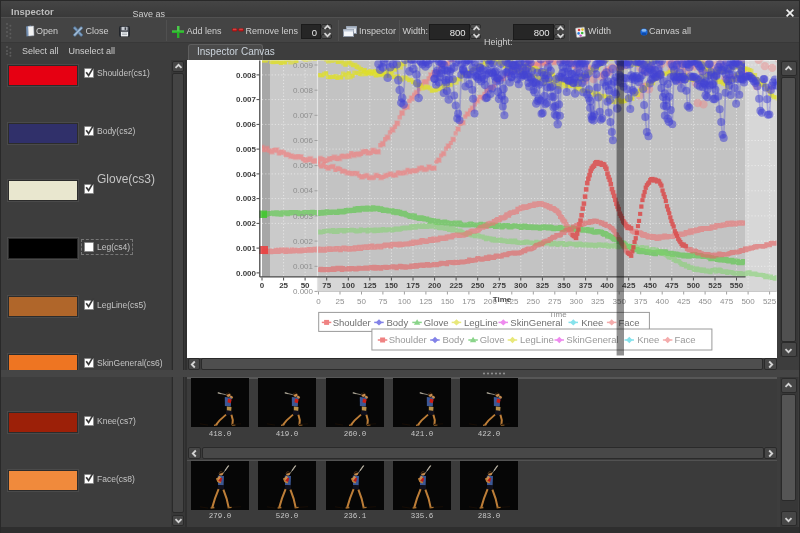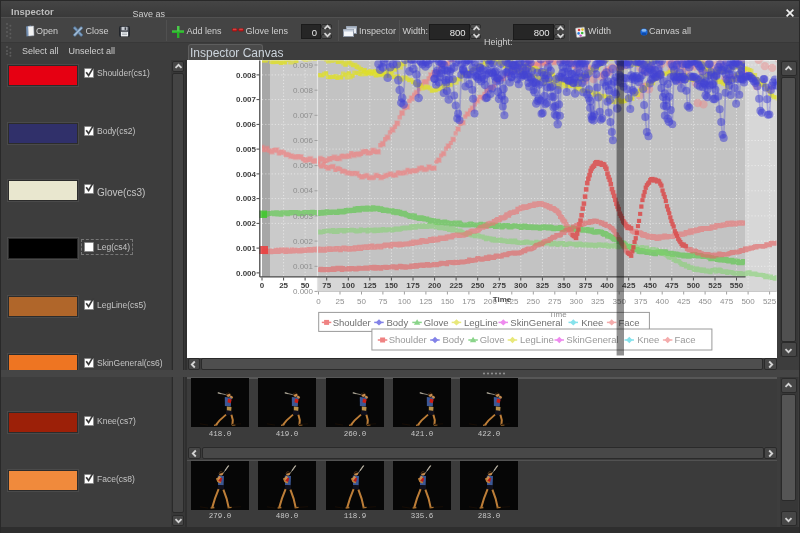--- a/index.html
+++ b/index.html
@@ -41,21 +41,21 @@
 <svg style="position:absolute;left:171.5px;top:25.5px" width="12" height="12" viewBox="0 0 12 12">
     <path d="M5 0h2.4v4.6H12v2.4H7.4V12H5V7H0V4.6h5z" fill="#27b427"></path>
     <path d="M5 0h2.4v4.6H12v1H0v-1h5z" fill="#52d052" opacity="0.8"></path>
   </svg>
 <div class="tb1" style="left:186.5px;top:26.2px">Add lens</div>
 <svg style="position:absolute;left:231.5px;top:27.5px" width="12" height="4" viewBox="0 0 12 4">
     <rect x="0" y="0.4" width="5.2" height="2.8" rx="1.2" fill="#c41c1c" stroke="#801010" stroke-width="0.5"></rect>
     <rect x="6.4" y="0.4" width="5.2" height="2.8" rx="1.2" fill="#c41c1c" stroke="#801010" stroke-width="0.5"></rect>
     <path d="M1 1.2h3.4M7.4 1.2h3.4" stroke="#ee6a6a" stroke-width="0.7"></path>
   </svg>
-<div class="tb1" style="left:245.5px;top:26.2px">Glove lens</div>
+<div class="tb1" style="left:245.5px;top:26.2px">Remove lens</div>
 <div class="abs" style="left:301px;top:23.5px;width:20px;height:15.5px;background:#262626;border:1px solid #1b1b1b"></div>
 <div class="abs" style="left:301px;top:26.5px;width:16px;text-align:right;font-size:9.5px;color:#e8e8e8">0</div>
 <div style="position:absolute;left:321px;top:23.5px;width:13px;height:15px">
     <div style="position:absolute;top:0;width:11px;height:5.0px;background:#4e4e4e;border:1px solid #2c2c2c;border-radius:2px"></div>
     <div style="position:absolute;bottom:0;width:11px;height:5.0px;background:#4e4e4e;border:1px solid #2c2c2c;border-radius:2px"></div>
     <svg style="position:absolute;left:2.2px;top:-0.4px" width="9" height="9" viewBox="0 0 9 9">
       <polyline points="1.5 5.8 4.5 2.8 7.5 5.8" fill="none" stroke="#d4d4d4" stroke-width="1.8"></polyline>
     </svg>
     <svg style="position:absolute;left:2.2px;top:6.6px" width="9" height="9" viewBox="0 0 9 9">
       <polyline points="1.5 3.2 4.5 6.2 7.5 3.2" fill="none" stroke="#d4d4d4" stroke-width="1.8"></polyline>
@@ -118,40 +118,40 @@
       <circle cx="5.4" cy="3.8" r="1"></circle>
       <circle cx="2" cy="6" r="1"></circle>
       <circle cx="5.4" cy="7.8" r="1"></circle>
       <circle cx="2" cy="9" r="1"></circle>
       <circle cx="5.4" cy="10.8" r="1"></circle>
     </g>
   </svg>
 <div class="tb1" style="left:22px;top:46px">Select all</div>
 <div class="tb1" style="left:68.5px;top:46px">Unselect all</div>
 <div class="abs" style="left:187.5px;top:43.5px;width:75px;height:16.5px;background:#4a4a4a;border:1px solid #5e5e5e;border-bottom:none;border-radius:3px 3px 0 0"></div>
-<div class="abs" style="left:190px;top:46px;font-size:12px;color:#ccd4dc">Inspector Canvas</div>
+<div class="abs" style="left:197px;top:46px;font-size:10px;color:#ccd4dc">Inspector Canvas</div>
 <div class="abs" style="left:1px;top:60px;width:169px;height:467px;background:#3d3d3d"></div>
 <div style="position:absolute;left:8px;top:64.5px;width:70px;height:21px;background:#e60012;border:1px solid #2c2c2c;box-shadow:0 0 0 1px #4a4a4a"></div>
 <div style="position:absolute;left:84.0px;top:68.0px;width:10px;height:10px;background:#fff;border:1px solid #8a8a8a;border-radius:1px"></div>
 <svg style="position:absolute;left:83.5px;top:65.5px" width="12" height="13" viewBox="0 0 12 13">
     <path d="M2.2 6.2 L4.6 9.4 L9.4 1.4" fill="none" stroke="#3a3a3a" stroke-width="1.7"></path>
   </svg>
 <div style="position:absolute;left:97px;top:68.3px;font-size:8.5px;color:#c4c4c4">Shoulder(cs1)</div>
 <div style="position:absolute;left:8px;top:122.5px;width:70px;height:21px;background:#30306a;border:1px solid #2c2c2c;box-shadow:0 0 0 1px #4a4a4a"></div>
 <div style="position:absolute;left:84.0px;top:126.0px;width:10px;height:10px;background:#fff;border:1px solid #8a8a8a;border-radius:1px"></div>
 <svg style="position:absolute;left:83.5px;top:123.5px" width="12" height="13" viewBox="0 0 12 13">
     <path d="M2.2 6.2 L4.6 9.4 L9.4 1.4" fill="none" stroke="#3a3a3a" stroke-width="1.7"></path>
   </svg>
 <div style="position:absolute;left:97px;top:126.2px;font-size:8.5px;color:#c4c4c4">Body(cs2)</div>
 <div style="position:absolute;left:8px;top:180.4px;width:70px;height:21px;background:#e9e7cf;border:1px solid #2c2c2c;box-shadow:0 0 0 1px #4a4a4a"></div>
 <div style="position:absolute;left:84.0px;top:183.9px;width:10px;height:10px;background:#fff;border:1px solid #8a8a8a;border-radius:1px"></div>
 <svg style="position:absolute;left:83.5px;top:181.4px" width="12" height="13" viewBox="0 0 12 13">
     <path d="M2.2 6.2 L4.6 9.4 L9.4 1.4" fill="none" stroke="#3a3a3a" stroke-width="1.7"></path>
   </svg>
-<div style="position:absolute;left:97px;top:187px;font-size:10px;color:#c4c4c4">Glove(cs3)</div>
+<div style="position:absolute;left:97px;top:172px;font-size:12px;color:#c4c4c4">Glove(cs3)</div>
 <div style="position:absolute;left:8px;top:238.4px;width:70px;height:21px;background:#000000;border:1px solid #2c2c2c;box-shadow:0 0 0 1px #4a4a4a"></div>
 <div style="position:absolute;left:84.0px;top:241.9px;width:10px;height:10px;background:#fff;border:1px solid #8a8a8a;border-radius:1px"></div>
 <div style="position:absolute;left:81px;top:238.9px;width:52px;height:16px;border:1px dashed #777"></div>
 <div style="position:absolute;left:97px;top:242.2px;font-size:8.5px;color:#c4c4c4">Leg(cs4)</div>
 <div style="position:absolute;left:8px;top:296.3px;width:70px;height:21px;background:#b0662a;border:1px solid #2c2c2c;box-shadow:0 0 0 1px #4a4a4a"></div>
 <div style="position:absolute;left:84.0px;top:299.8px;width:10px;height:10px;background:#fff;border:1px solid #8a8a8a;border-radius:1px"></div>
 <svg style="position:absolute;left:83.5px;top:297.3px" width="12" height="13" viewBox="0 0 12 13">
     <path d="M2.2 6.2 L4.6 9.4 L9.4 1.4" fill="none" stroke="#3a3a3a" stroke-width="1.7"></path>
   </svg>
 <div style="position:absolute;left:97px;top:300.1px;font-size:8.5px;color:#c4c4c4">LegLine(cs5)</div>
@@ -1290,39 +1290,39 @@
 <path d="M27.4 16.4l3.7.7-.9 3.9-3.6-.8z" fill="#c01814"></path>
 <path d="M28.6 14.4l-2.9 3.1 1.7 1.9 2.6-2.8z" fill="#c98d4e"></path>
 <path d="M25.6 17.2l1.4 3.2 2.7 1.3" stroke="#bd7e38" stroke-width="1.6" fill="none"></path>
 <path d="M27 24 L33.2 24.6 L32.8 28.6 L26.8 28.1z" fill="#10101c"></path>
 <path d="M27.6 28.2 L24 37.4 L21.2 46.6" stroke="#bd7e38" stroke-width="2" fill="none"></path>
 <path d="M19.6 47l3.8-.5" stroke="#aa702e" stroke-width="1.3"></path>
 <path d="M32.4 28.6 L35.6 37.6 L37.6 46.2" stroke="#bd7e38" stroke-width="2" fill="none"></path>
 <path d="M36.6 46.8l4-.4" stroke="#aa702e" stroke-width="1.3"></path>
 <path d="M9 45.8l8 1.3M41 46.3l9-.6" stroke="#190d05" stroke-width="0.9"></path>
 </svg></div>
-<div class="tl" style="left:258px;top:512px">480.0</div>
+<div class="tl" style="left:258px;top:512px">520.0</div>
 <div style="position:absolute;left:326px;top:461px;width:58px;height:49px"><svg width="58" height="49" viewBox="0 0 58 49">
 <rect width="58" height="49" fill="#060606"></rect>
 <path d="M31 13.8 L37.8 4.4" stroke="#7d7769" stroke-width="1"></path>
 <path d="M34 9.6 L37.6 4.6" stroke="#b3ad9f" stroke-width="1.1"></path>
 <circle cx="30" cy="12.6" r="2.1" fill="#c98d4e"></circle>
 <path d="M27.9 12.2a2.2 2.2 0 0 1 4.1-.5l-4.2 1.2z" fill="#1e1208"></path>
 <path d="M26.8 14.6 L33 15.1 L32.6 24.6 L27 24.1z" fill="#3b5795"></path>
 <path d="M27.4 16.4l3.7.7-.9 3.9-3.6-.8z" fill="#c01814"></path>
 <path d="M28.6 14.4l-2.9 3.1 1.7 1.9 2.6-2.8z" fill="#c98d4e"></path>
 <path d="M25.6 17.2l1.4 3.2 2.7 1.3" stroke="#bd7e38" stroke-width="1.6" fill="none"></path>
 <path d="M27 24 L33.2 24.6 L32.8 28.6 L26.8 28.1z" fill="#10101c"></path>
 <path d="M27.6 28.2 L24 37.4 L21.2 46.6" stroke="#bd7e38" stroke-width="2" fill="none"></path>
 <path d="M19.6 47l3.8-.5" stroke="#aa702e" stroke-width="1.3"></path>
 <path d="M32.4 28.6 L35.6 37.6 L37.6 46.2" stroke="#bd7e38" stroke-width="2" fill="none"></path>
 <path d="M36.6 46.8l4-.4" stroke="#aa702e" stroke-width="1.3"></path>
 <path d="M9 45.8l8 1.3M41 46.3l9-.6" stroke="#190d05" stroke-width="0.9"></path>
 </svg></div>
-<div class="tl" style="left:326px;top:512px">118.9</div>
+<div class="tl" style="left:326px;top:512px">236.1</div>
 <div style="position:absolute;left:393px;top:461px;width:58px;height:49px"><svg width="58" height="49" viewBox="0 0 58 49">
 <rect width="58" height="49" fill="#060606"></rect>
 <path d="M31 13.8 L37.8 4.4" stroke="#7d7769" stroke-width="1"></path>
 <path d="M34 9.6 L37.6 4.6" stroke="#b3ad9f" stroke-width="1.1"></path>
 <circle cx="30" cy="12.6" r="2.1" fill="#c98d4e"></circle>
 <path d="M27.9 12.2a2.2 2.2 0 0 1 4.1-.5l-4.2 1.2z" fill="#1e1208"></path>
 <path d="M26.8 14.6 L33 15.1 L32.6 24.6 L27 24.1z" fill="#3b5795"></path>
 <path d="M27.4 16.4l3.7.7-.9 3.9-3.6-.8z" fill="#c01814"></path>
 <path d="M28.6 14.4l-2.9 3.1 1.7 1.9 2.6-2.8z" fill="#c98d4e"></path>
 <path d="M25.6 17.2l1.4 3.2 2.7 1.3" stroke="#bd7e38" stroke-width="1.6" fill="none"></path>

